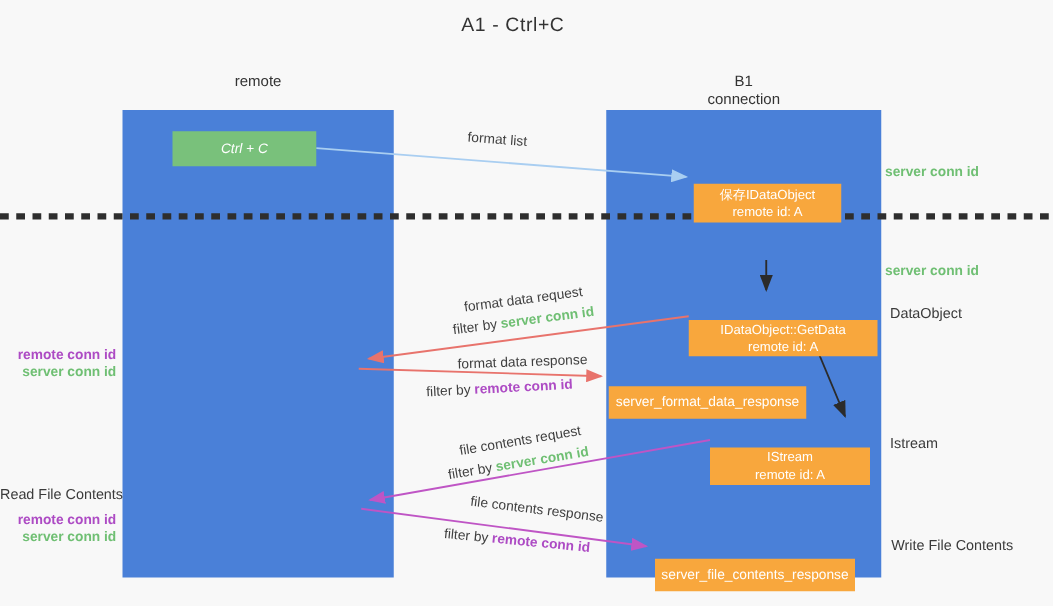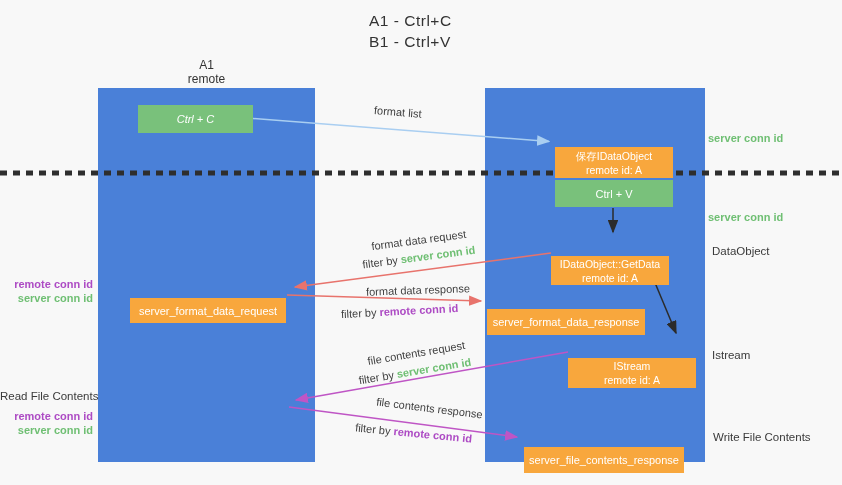--- a/index.html
+++ b/index.html
@@ -68,49 +68,45 @@
     <line class="st-black" x1="613" y1="208" x2="613" y2="232" stroke-width="1.5" marker-end="url(#ah-black)"></line>
     <line class="st-black" x1="648" y1="266" x2="676" y2="333" stroke-width="1.5" marker-end="url(#ah-black)"></line>
     <line class="st-red" x1="551" y1="253" x2="295" y2="287" stroke-width="1.5" marker-end="url(#ah-red)"></line>
     <line class="st-red" x1="287" y1="295" x2="481" y2="301" stroke-width="1.5" marker-end="url(#ah-red)"></line>
     <line class="st-magenta" x1="568" y1="352" x2="296" y2="400" stroke-width="1.5" marker-end="url(#ah-magenta)"></line>
     <line class="st-magenta" x1="289" y1="407" x2="517" y2="437" stroke-width="1.5" marker-end="url(#ah-magenta)"></line>
   </svg>
 
   <div class="abs title">
     <div>A1 - Ctrl+C</div>
-    <div>B1 - Ctrl+V</div>
   </div>
 
   <div class="abs col-header" style="left:98px; top:58px; width:217px;">
-    <div>A1</div>
     <div>remote</div>
+  </div>
+  <div class="abs col-header" style="left:485px; top:58px; width:220px;">
+    <div>B1</div>
+    <div>connection</div>
   </div>
 
   <div class="abs node green" style="left:138px; top:105px; width:115px; height:28px;font-style:italic;">
     <span>Ctrl + C</span>
   </div>
 
   <div class="abs node orange" style="left:555px; top:127px; width:118px; height:31px;">
     <span class="small">保存IDataObject</span>
     <span class="small">remote id: A</span>
   </div>
 
-  <div class="abs node green" style="left:555px; top:180px; width:118px; height:27px;">
-    <span>Ctrl + V</span>
-  </div>
 
-  <div class="abs node orange" style="left:551px; top:236px; width:118px; height:29px;">
+  <div class="abs node orange" style="left:551px; top:236px; width:151px; height:29px;">
     <span class="small">IDataObject::GetData</span>
     <span class="small">remote id: A</span>
   </div>
 
-  <div class="abs node orange" style="left:130px; top:278px; width:156px; height:25px;">
-    <span>server_format_data_request</span>
-  </div>
 
   <div class="abs node orange" style="left:487px; top:289px; width:158px; height:26px;">
     <span>server_format_data_response</span>
   </div>
 
   <div class="abs node orange" style="left:568px; top:338px; width:128px; height:30px;">
     <span class="small">IStream</span>
     <span class="small">remote id: A</span>
   </div>
 

